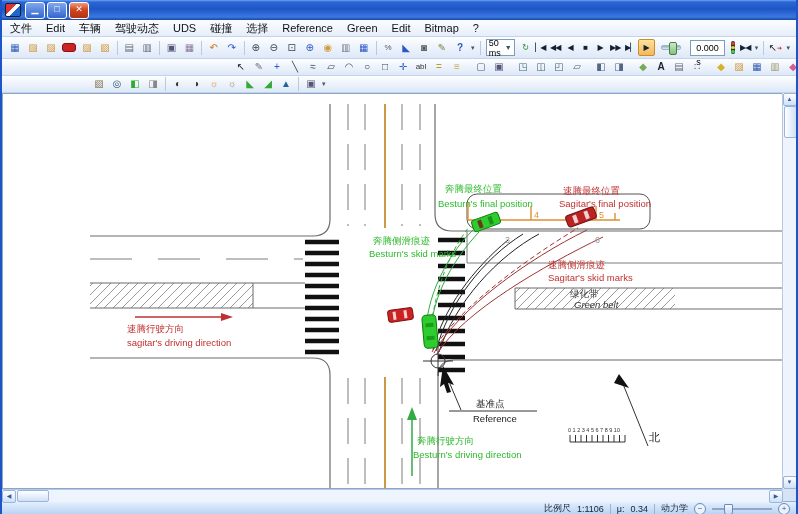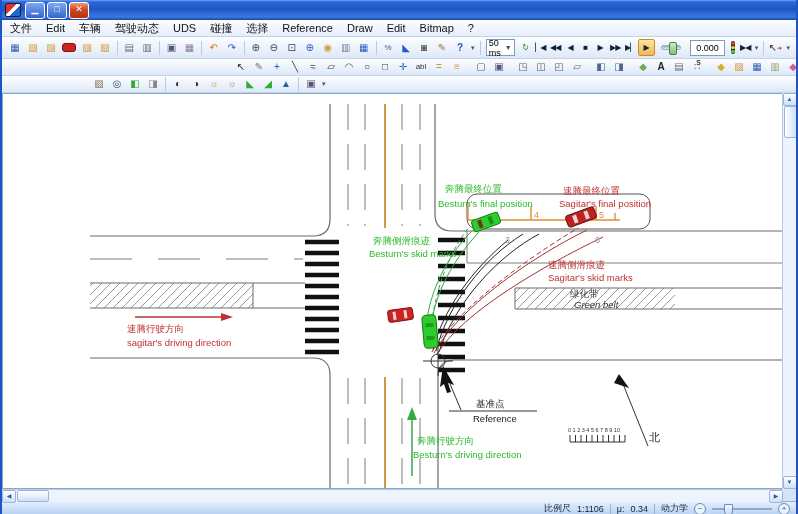--- a/index.html
+++ b/index.html
@@ -70,21 +70,21 @@
 
   <div class="menubar">
     <span>文件</span>
     <span>Edit</span>
     <span>车辆</span>
     <span>驾驶动态</span>
     <span>UDS</span>
     <span>碰撞</span>
     <span>选择</span>
     <span>Reference</span>
-    <span>Draw</span>
+    <span>Green</span>
     <span>Edit</span>
     <span>Bitmap</span>
     <span>?</span>
   </div>
 
   <div class="tbar tb1">
     <div class="ico" style="color:#2b56b0">▦</div>
     <div class="ico" style="color:#d09a3e">▨</div>
     <div class="ico" style="color:#d09a3e">▨</div>
     <div class="ico">

